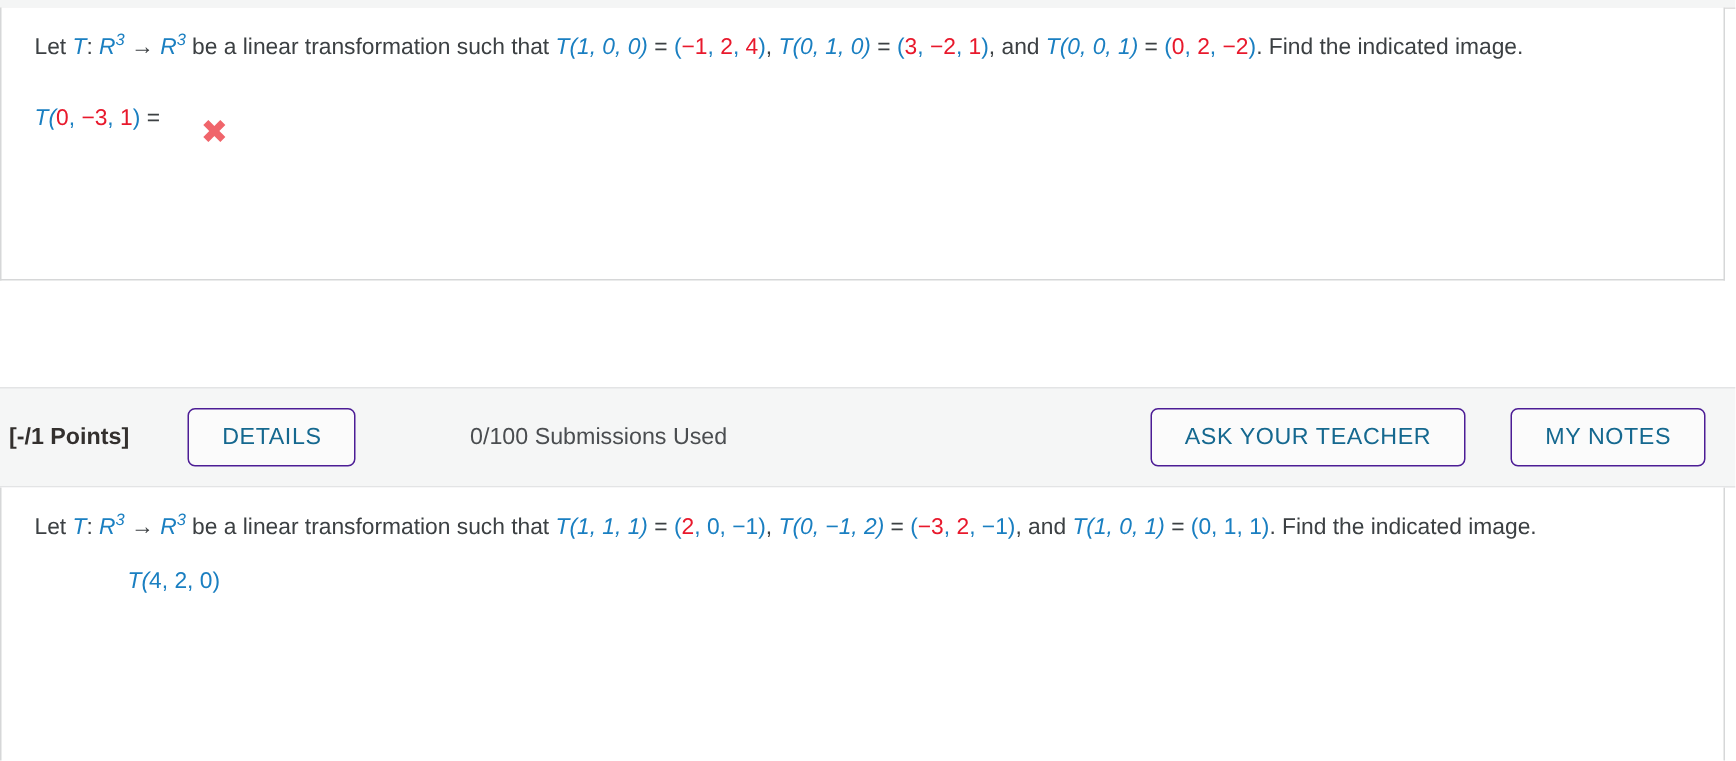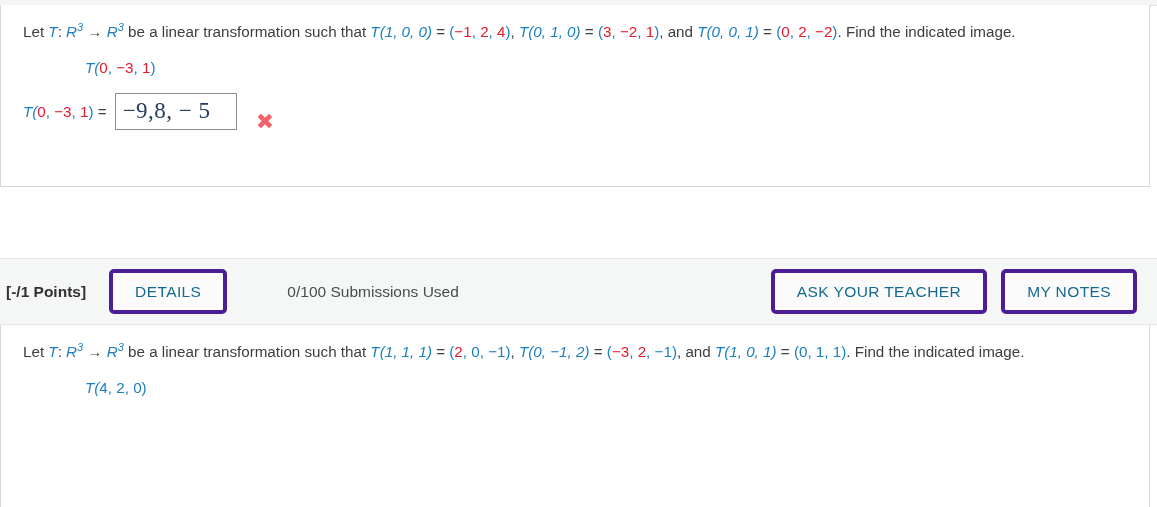--- a/index.html
+++ b/index.html
@@ -109,30 +109,31 @@
     top: 258px;
     width: 1157px;
     height: 67px;
     background: #f5f6f6;
     border-top: 1px solid #e3e4e5;
     border-bottom: 1px solid #e3e4e5;
     box-sizing: border-box;
     display: flex;
     align-items: center;
     padding: 0 20px 0 6px;
+    gap: 16px;
   }
   .points-label {
     font-weight: bold;
     font-size: 15.5px;
     color: #33302e;
     margin-right: 23px;
     white-space: nowrap;
   }
   .btn {
-    border: 4px solid #4c1d95;
+    border: 1px solid #4c1d95;
     border-radius: 5px;
     background: #fbfbfb;
     color: #15688f;
     font-size: 15.5px;
     letter-spacing: 0.4px;
     padding: 11px 22px;
     font-family: "Liberation Sans", sans-serif;
     cursor: pointer;
     white-space: nowrap;
     line-height: 1;
@@ -158,29 +159,23 @@
 <body>
 
 <div class="top-strip"></div>
 
 <div class="card card-1">
   <div class="question-body">
     <div class="qtext">
       <span class="mplain">Let </span><span class="mvar">T</span><span class="mplain">: </span><span class="mvar">R</span><span class="msup">3</span><span class="arrow"> → </span><span class="mvar">R</span><span class="msup">3</span><span class="mplain"> be a linear transformation such that </span><span class="mvar">T(1, 0, 0)</span><span class="mplain"> = </span><span class="mnum">(</span><span class="mred">−1</span><span class="mnum">, </span><span class="mred">2</span><span class="mnum">, </span><span class="mred">4</span><span class="mnum">)</span><span class="mplain">, </span><span class="mvar">T(0, 1, 0)</span><span class="mplain"> = </span><span class="mnum">(</span><span class="mred">3</span><span class="mnum">, </span><span class="mred">−2</span><span class="mnum">, </span><span class="mred">1</span><span class="mnum">)</span><span class="mplain">, and </span><span class="mvar">T(0, 0, 1)</span><span class="mplain"> = </span><span class="mnum">(</span><span class="mred">0</span><span class="mnum">, </span><span class="mred">2</span><span class="mnum">, </span><span class="mred">−2</span><span class="mnum">)</span><span class="mplain">. </span><span class="mplain">Find the indicated image.</span>
     </div>
 
-    <div class="indent-line">
-      <span class="mvar">T(</span><span class="mred">0</span><span class="mnum">, </span><span class="mred">−3</span><span class="mnum">, </span><span class="mred">1</span><span class="mnum">)</span>
-    </div>
 
     <div class="answer-row">
       <span class="ans-label"><span class="mvar">T(</span><span class="mred">0</span><span class="mnum">, </span><span class="mred">−3</span><span class="mnum">, </span><span class="mred">1</span><span class="mnum">)</span><span class="mplain"> =</span></span>
-      <div class="ans-box">
-          <span>−9,8, − 5</span>
-        </div>
       <span class="xmark">✖</span>
     </div>
   </div>
 </div>
 
 <div class="points-bar">
   <span class="points-label">[-/1 Points]</span>
   <button class="btn">DETAILS</button>
   <span class="submissions">0/100 Submissions Used</span>
   <span class="spacer"></span>

